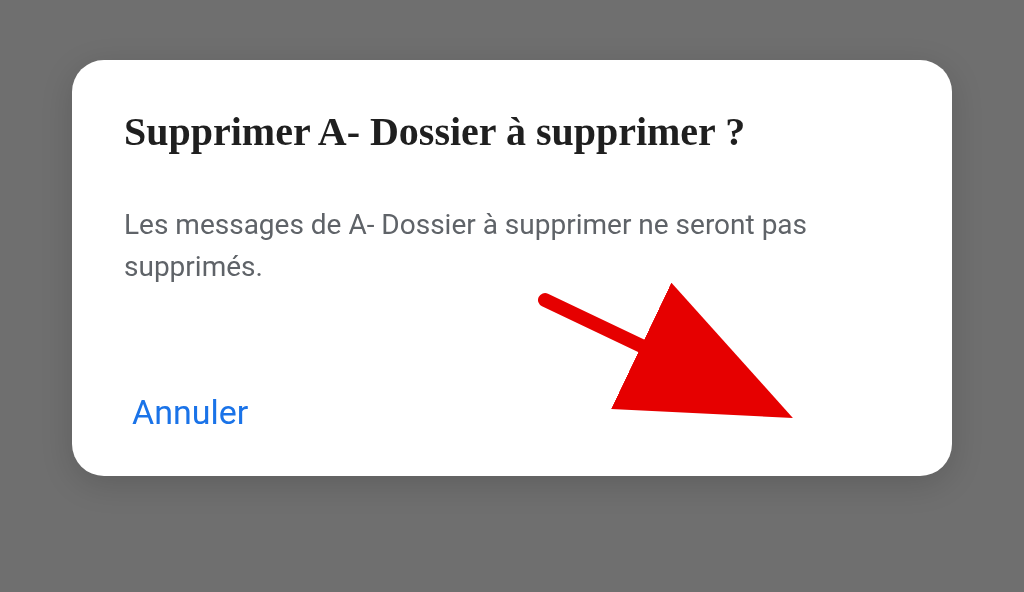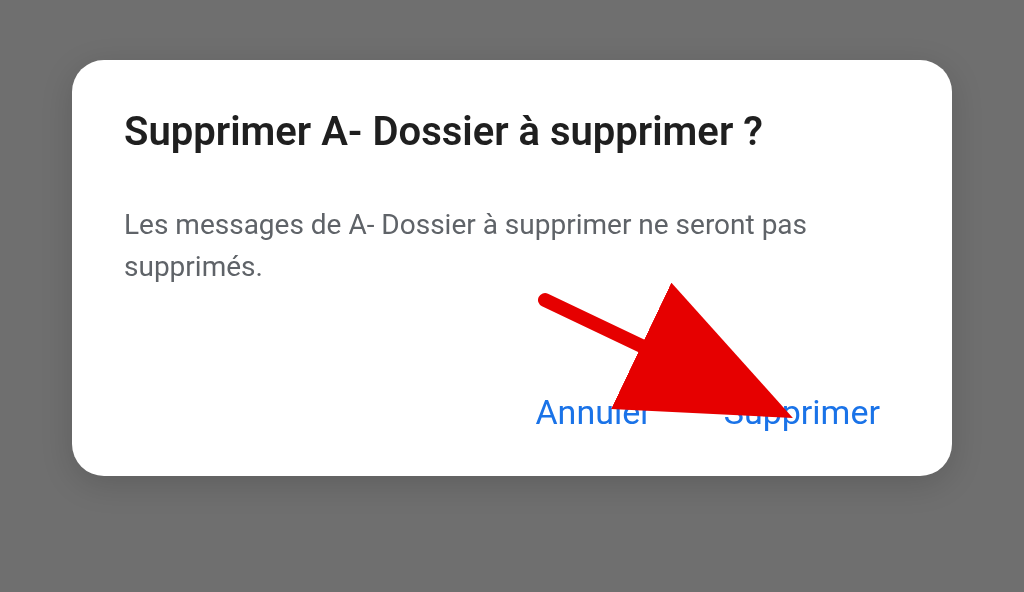--- a/index.html
+++ b/index.html
@@ -28,32 +28,33 @@
       box-shadow: 0 8px 32px rgba(0,0,0,0.15);
       position: relative;
     }
     
     .dialog-title {
       font-size: 40px;
       font-weight: 600;
       color: #1f1f1f;
       margin-bottom: 48px;
       line-height: 1.2;
+      font-family: Liberation Serif, serif;
     }
     
     .dialog-body {
       font-size: 28px;
       color: #5f6368;
       line-height: 1.5;
       margin-bottom: 100px;
     }
     
     .dialog-actions {
       display: flex;
-      justify-content: flex-end;
+      justify-content: space-between;
       gap: 56px;
       padding-right: 12px;
     }
     
     .dialog-button {
       background: none;
       border: none;
       font-size: 34px;
       font-weight: 400;
       color: #1a73e8;
@@ -71,21 +72,20 @@
     }
   </style>
 </head>
 <body>
 
 <div class="dialog">
   <h2 class="dialog-title">Supprimer A- Dossier à supprimer ?</h2>
   <p class="dialog-body">Les messages de A- Dossier à supprimer ne seront pas supprimés.</p>
   <div class="dialog-actions">
     <button class="dialog-button">Annuler</button>
-    <button class="dialog-button">Supprimer</button>
   </div>
 </div>
 
 <svg class="arrow-annotation" width="280" height="150" viewBox="0 0 280 150">
   <defs>
     <marker id="arrowhead" markerWidth="12" markerHeight="12" refX="9" refY="5" orient="auto">
       <polygon points="0 0, 12 5, 0 10" fill="#e60000"></polygon>
     </marker>
   </defs>
   <line x1="20" y1="20" x2="230" y2="120" stroke="#e60000" stroke-width="14" marker-end="url(#arrowhead)" stroke-linecap="round"></line>

